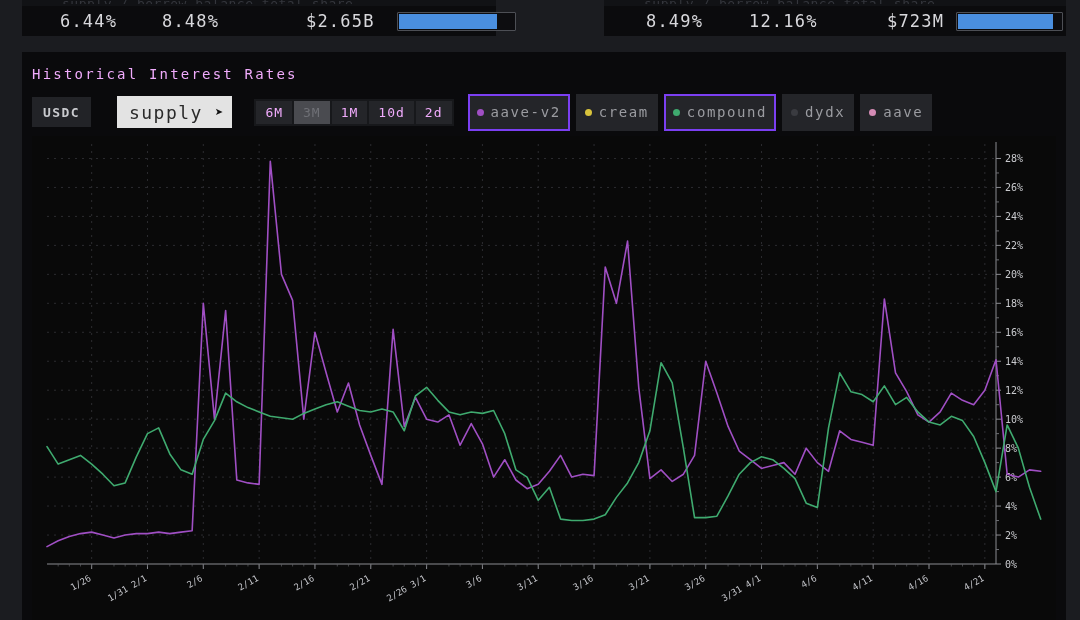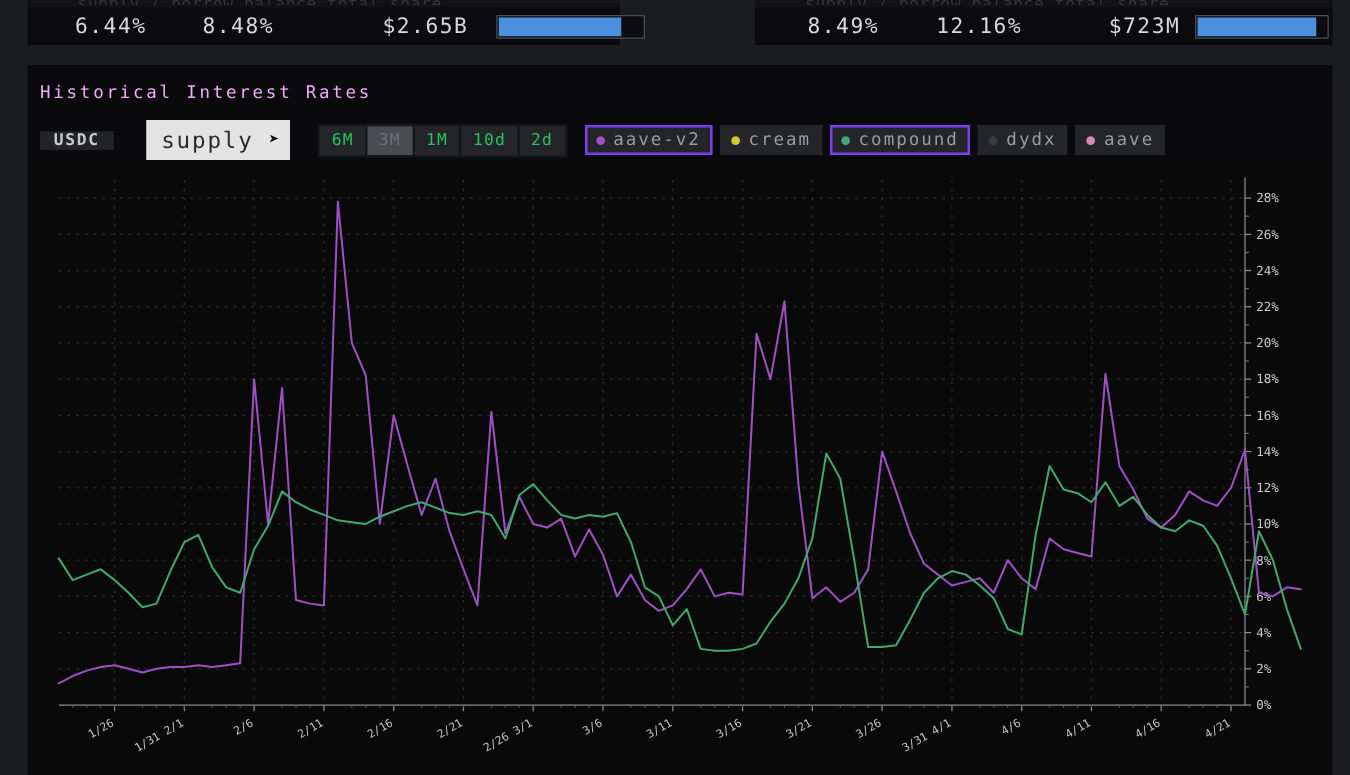--- a/index.html
+++ b/index.html
@@ -31,36 +31,36 @@
 
   
   .panel { position:absolute; left:22px; top:52px; width:1044px; height:568px;
            background:#0a0a0c; }
   .panel-title { position:absolute; left:10px; top:14px; font-size:14px;
                  color:#f0abfc; letter-spacing:2.2px; }
 
   
   .controls { position:absolute; left:10px; top:45px; height:30px;
               display:flex; align-items:center; gap:0; }
-  .asset-badge { height:15px; padding:0 11px; background:#222327; color:#c9cace;
+  .asset-badge { height:30px; padding:0 11px; background:#222327; color:#c9cace;
                  font-size:13px; font-weight:bold; letter-spacing:1.4px;
                  display:flex; align-items:center; }
   .sel-wrap { margin-left:26px; height:32px; background:#e3e3e3; display:flex;
               align-items:center; padding:0 9px 0 12px; gap:12px; }
   .sel-txt { font-size:18px; color:#2a2a2a; letter-spacing:1.5px; }
   .sel-caret { font-size:14px; color:#111; line-height:1; }
 
   .range-group { margin-left:22px; height:27px; background:#17181b;
                  display:flex; align-items:center; padding:2px; gap:2px; }
   .range-btn { height:23px; padding:0 9px; display:flex; align-items:center;
-               font-size:13px; letter-spacing:1px; color:#22c55e; background:#242529; }
+               font-size:13px; letter-spacing:1px; color:#f0abfc; background:#242529; }
   .range-btn.sel { background:#4a4b50; color:#6f7076; }
 
   .legend { margin-left:14px; height:28px; display:flex; align-items:center; gap:6px; }
-  .leg-item { height:24px; padding:0 9px; display:flex; align-items:center; gap:7px;
+  .leg-item { height:37px; padding:0 9px; display:flex; align-items:center; gap:7px;
               background:#242529; }
   .leg-item.active { border:2px solid #7b3ff2; padding:0 7px; }
   .leg-dot { width:7px; height:7px; border-radius:50%; flex:none; }
   .leg-lab { font-size:14px; color:#9b9ca1; letter-spacing:1.6px; white-space:nowrap; }
 
   
   .chart-box { position:absolute; left:10px; top:84px; width:1024px; height:484px; }
   .chart-svg { position:absolute; left:0; top:0; }
   .ylab { font-size:10px; fill:#c9cace; font-family:"DejaVu Sans Mono", monospace; }
   .xlab { font-size:9px; fill:#c2c3c8; font-family:"DejaVu Sans Mono", monospace; }

